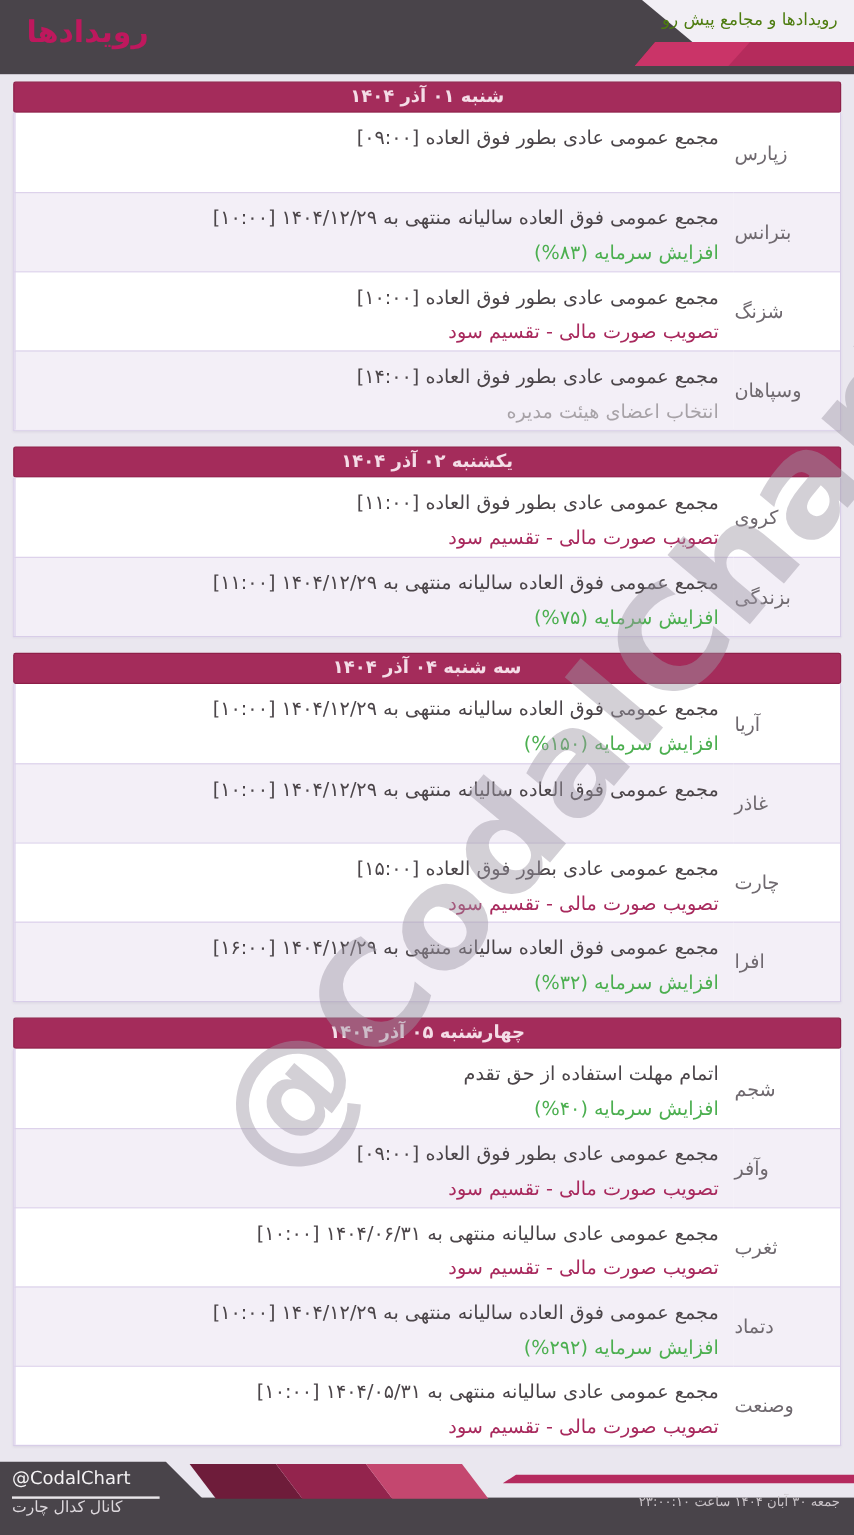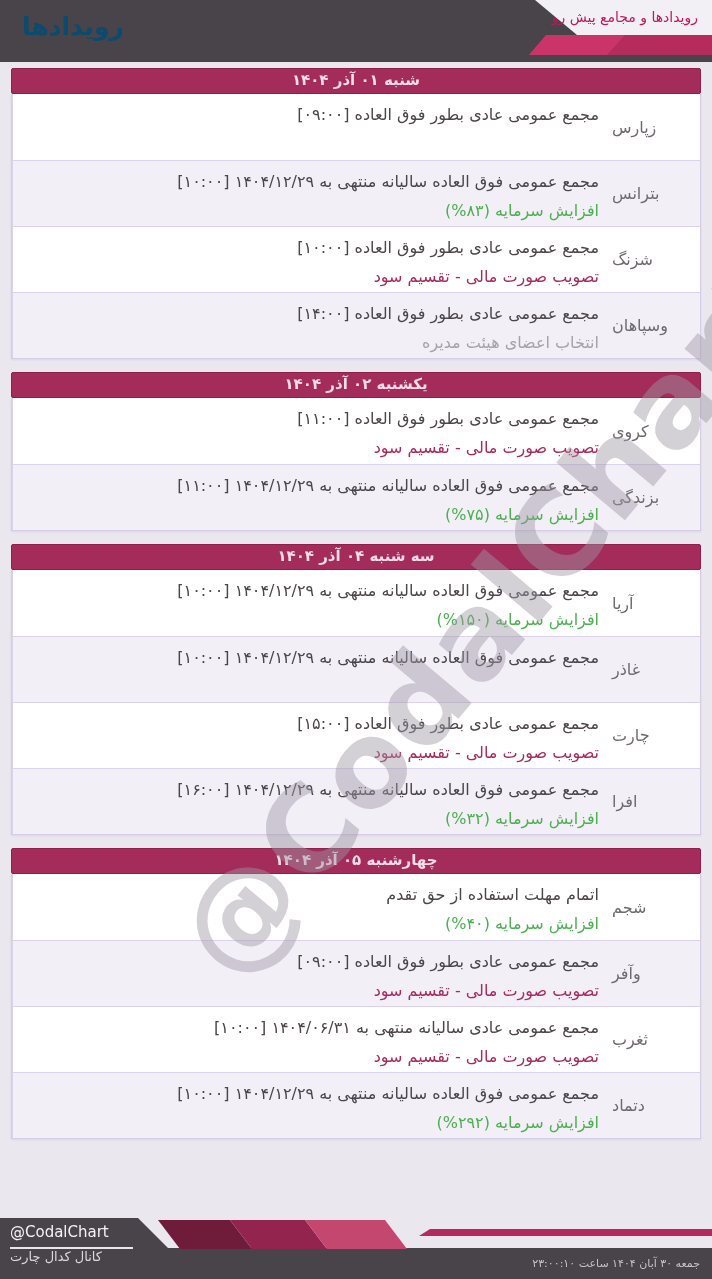--- a/index.html
+++ b/index.html
@@ -7,25 +7,25 @@
     width:712px;height:1279px;position:relative;overflow:hidden;
     background:#eae7ef;
     font-family:"DejaVu Sans","Liberation Sans",sans-serif;
     direction:rtl;
   }
   
   .top-banner{position:relative;width:712px;height:62px;}
   .top-banner svg{position:absolute;inset:0;display:block;}
   .brand-title{
     position:absolute;left:22px;top:12px;direction:rtl;
-    font-size:25px;font-weight:bold;color:#0c4a6e;letter-spacing:0.5px;
+    font-size:25px;font-weight:bold;color:#be185d;letter-spacing:0.5px;
   }
   .banner-subtitle{
     position:absolute;right:14px;top:9px;direction:rtl;
-    font-size:14px;color:#be185d;
+    font-size:14px;color:#4d7c0f;
   }
   
   .main{position:relative;padding:6px 11px 0 11px;}
   .day{margin-bottom:13px;}
   .day-header{
     height:24px;line-height:23px;text-align:center;
     background:#a42c5b;border:1px solid #8e2049;border-radius:2px;
     color:#f4dde7;font-size:15px;font-weight:bold;
   }
   table.events{
@@ -69,21 +69,21 @@
   }
   .footer-underline{
     position:absolute;left:10px;top:29px;width:123px;height:2px;
     background:#e9e6ea;
   }
   .footer-channel{
     position:absolute;left:10px;top:31px;direction:rtl;
     color:#ddd8dd;font-size:13px;
   }
   .footer-datetime{
-    position:absolute;right:12px;top:39px;direction:rtl;
+    position:absolute;right:12px;top:27px;direction:rtl;
     color:#c9c3c8;font-size:11px;
   }
 </style>
 </head>
 <body>
 
 <header class="top-banner">
   <svg width="712" height="62" viewBox="0 0 712 62" aria-hidden="true">
     <rect x="0" y="0" width="712" height="62" fill="#49444a"></rect>
     <polygon points="535,0 712,0 712,35 577,35" fill="#f2eff5"></polygon>
@@ -233,20 +233,27 @@
   </tr>
 
   <tr class="event-row">
     <td class="symbol">دتماد</td>
     <td class="desc">
       <div class="line1">مجمع عمومی فوق العاده سالیانه منتهی به  ۱۴۰۴/۱۲/۲۹ [۱۰:۰۰]</div>
       <div class="line2 green">افزایش سرمایه (۲۹۲%)</div>
     </td>
   </tr>
 
+  <tr class="event-row">
+    <td class="symbol">وصنعت</td>
+    <td class="desc">
+      <div class="line1">مجمع عمومی عادی سالیانه منتهی به  ۱۴۰۴/۰۵/۳۱ [۱۰:۰۰]</div>
+      <div class="line2 crimson">تصویب صورت مالی - تقسیم سود</div>
+    </td>
+  </tr>
 </tbody>
     </table>
   </section>
 </main>
 
 <div class="watermark">@CodalChart</div>
 
 <footer class="footer">
   <svg width="712" height="61" viewBox="0 0 712 61" aria-hidden="true">
     <rect x="0" y="30" width="712" height="31" fill="#49444a"></rect>

